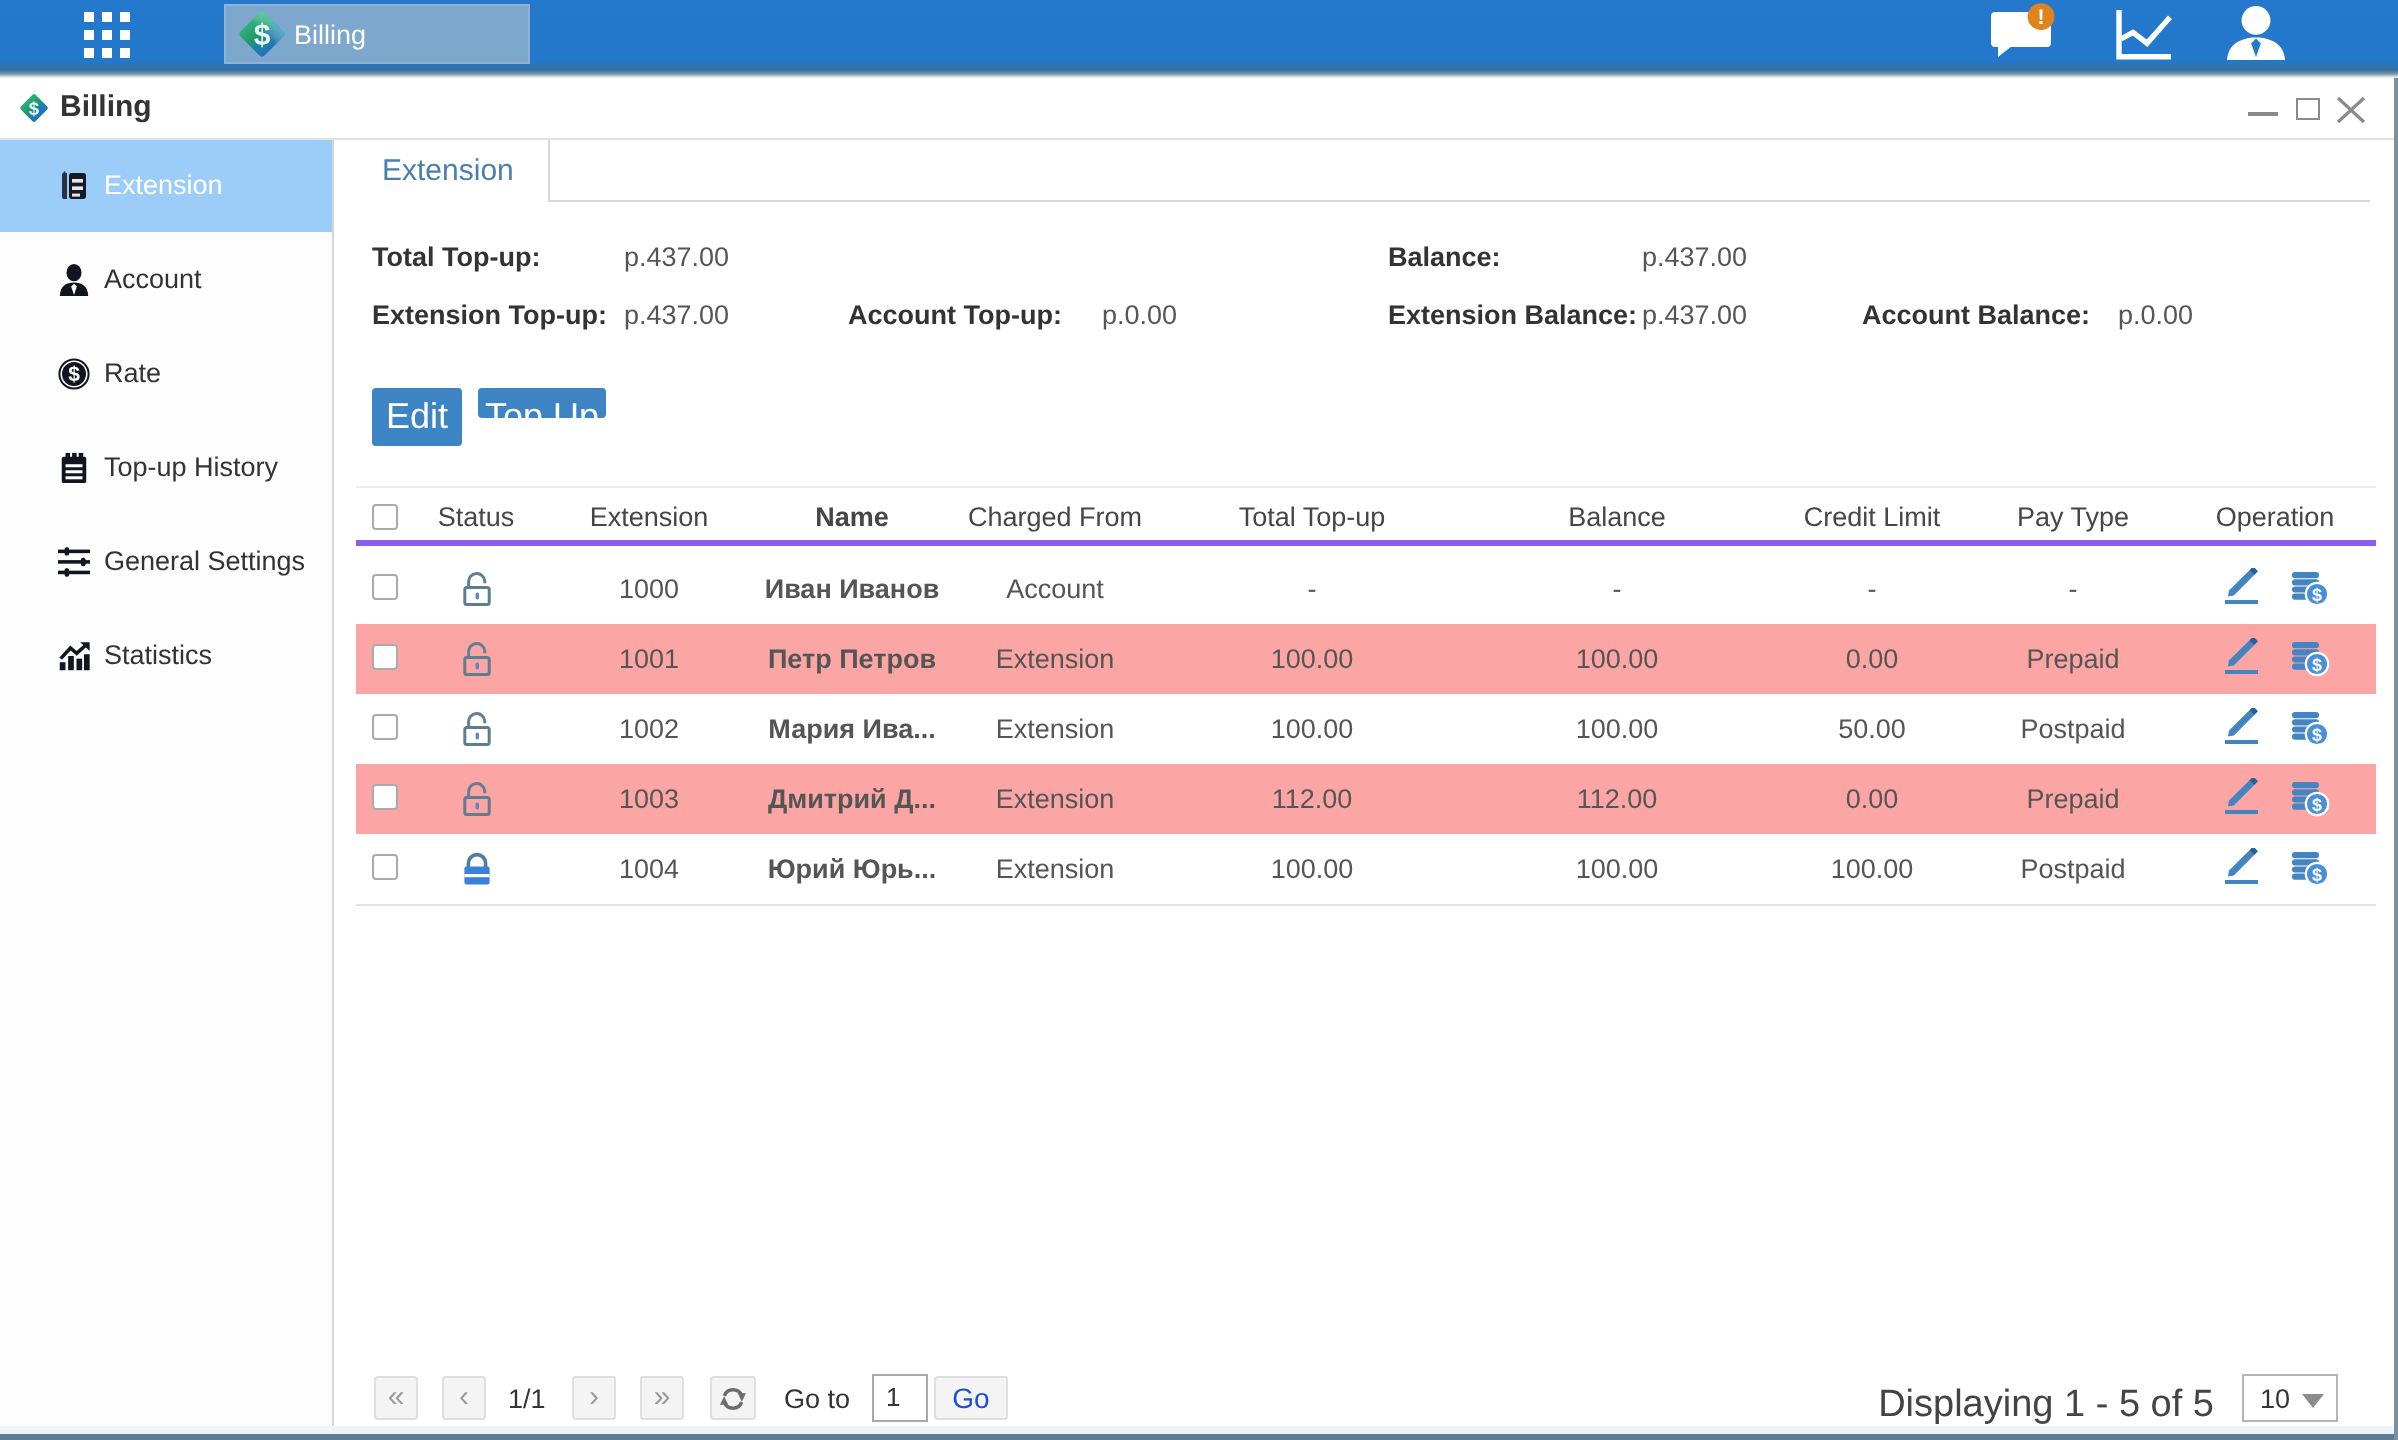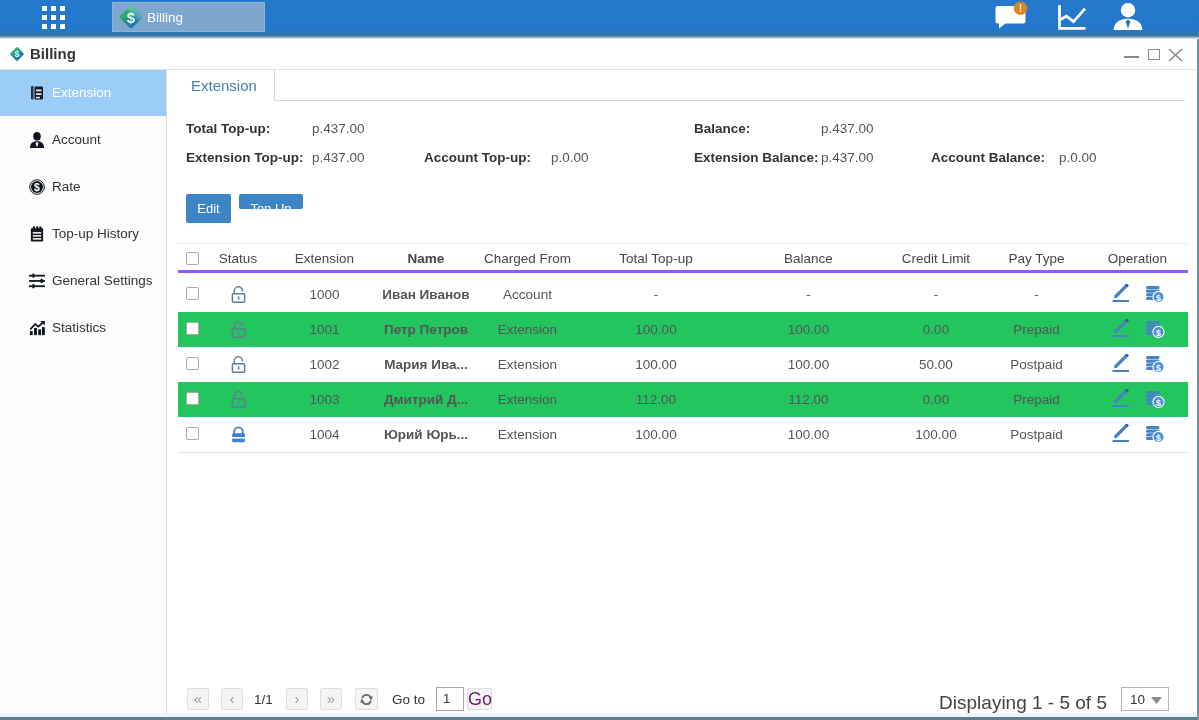--- a/index.html
+++ b/index.html
@@ -31,27 +31,27 @@
 .mitem.sel .mtext { color:#fff; }
 
 #content { position:absolute; left:168px; top:70px; width:1031px; height:647px; background:#fff; }
 #tabstrip { position:absolute; left:0; top:0; width:1017px; height:31px; border-bottom:1px solid #d8d8d8; }
 #tab1 { position:absolute; left:0; top:0; width:107px; height:31px; background:#fff; border-right:1px solid #d8d8d8; }
 #tab1 span { position:absolute; left:23px; top:7px; font-size:15px; color:#4a7fae; }
 
 .slabel { position:absolute; font-size:13.5px; font-weight:bold; color:#333; }
 .svalue { position:absolute; font-size:13.5px; color:#555; }
 
-.btn { position:absolute; background:#3d84c4; color:#fff; font-size:13px; text-align:center; line-height:29px; border-radius:2px; }
+.btn { position:absolute; background:#3d84c4; color:#fff; font-size:18px; text-align:center; line-height:29px; border-radius:2px; }
 
 #grid { position:absolute; left:10px; top:173px; width:1010px; }
 #ghead { position:relative; height:30px; border-top:1px solid #ededed; border-bottom:3px solid #8b5cf6; }
 #ghead div { position:absolute; top:7px; font-size:13.5px; color:#464646; text-align:center; }
 .grow { position:relative; height:35px; }
-.grow.alt { background:#22c55e; }
+.grow.alt { background:#fca5a5; }
 .grow div { position:absolute; top:10px; font-size:13.5px; color:#555; text-align:center; }
 #gbottom { border-top:1px solid #e3e3e3; }
 .cb { position:absolute; width:13px; height:13px; border:1px solid #aaa; border-radius:2px; background:#fff; }  
 .c1{left:27px;width:66px;}
 .c2{left:93px;width:107px;}
 .c3{left:200px;width:96px;font-weight:bold;}
 .c4{left:296px;width:107px;}
 .c5{left:403px;width:150px;}
 .c6{left:553px;width:155px;}
 .c7{left:708px;width:100px;}
@@ -356,21 +356,21 @@
     <div class="pbtn" style="left:108px">›</div>
     <div class="pbtn" style="left:142px">»</div>
     <div class="pbtn" style="left:177px;width:23px"><svg width="13" height="13" viewBox="0 0 13 13" style="margin-top:4px">
       <path d="M2.18 4.93 A4.6 4.6 0 0 1 10.82 4.93" fill="none" stroke="#6d6d6d" stroke-width="1.8"></path>
       <path d="M10.82 8.07 A4.6 4.6 0 0 1 2.18 8.07" fill="none" stroke="#6d6d6d" stroke-width="1.8"></path>
       <path d="M8.9 3.6 L13 3.6 L10.9 7.9 Z" fill="#6d6d6d"></path>
       <path d="M4.1 9.4 L0 9.4 L2.1 5.1 Z" fill="#6d6d6d"></path>
     </svg></div>
     <div style="position:absolute;left:214px;top:8px;font-size:13.5px;color:#333">Go to</div>
     <div id="goinput" style="left:258px">1</div>
-    <div class="pbtn" style="left:289px;width:25px;color:#701a75;font-size:18px;line-height:21px">Go</div>
+    <div class="pbtn" style="left:289px;width:37px;color:#1d4ed8;font-size:14px;line-height:21px">Go</div>
     <div id="displaying">Displaying 1 - 5 of 5</div>
     <div id="psize">
         <span style="position:absolute;left:8px;top:4px;font-size:13.5px;color:#333">10</span>
       <svg style="position:absolute;right:6px;top:9px" width="11" height="7" viewBox="0 0 11 7">
           <path d="M0 0 L11 0 L5.5 7 Z" fill="#8c8c8c"></path>
         </svg>
     </div>
   </div>
 </div>
 

